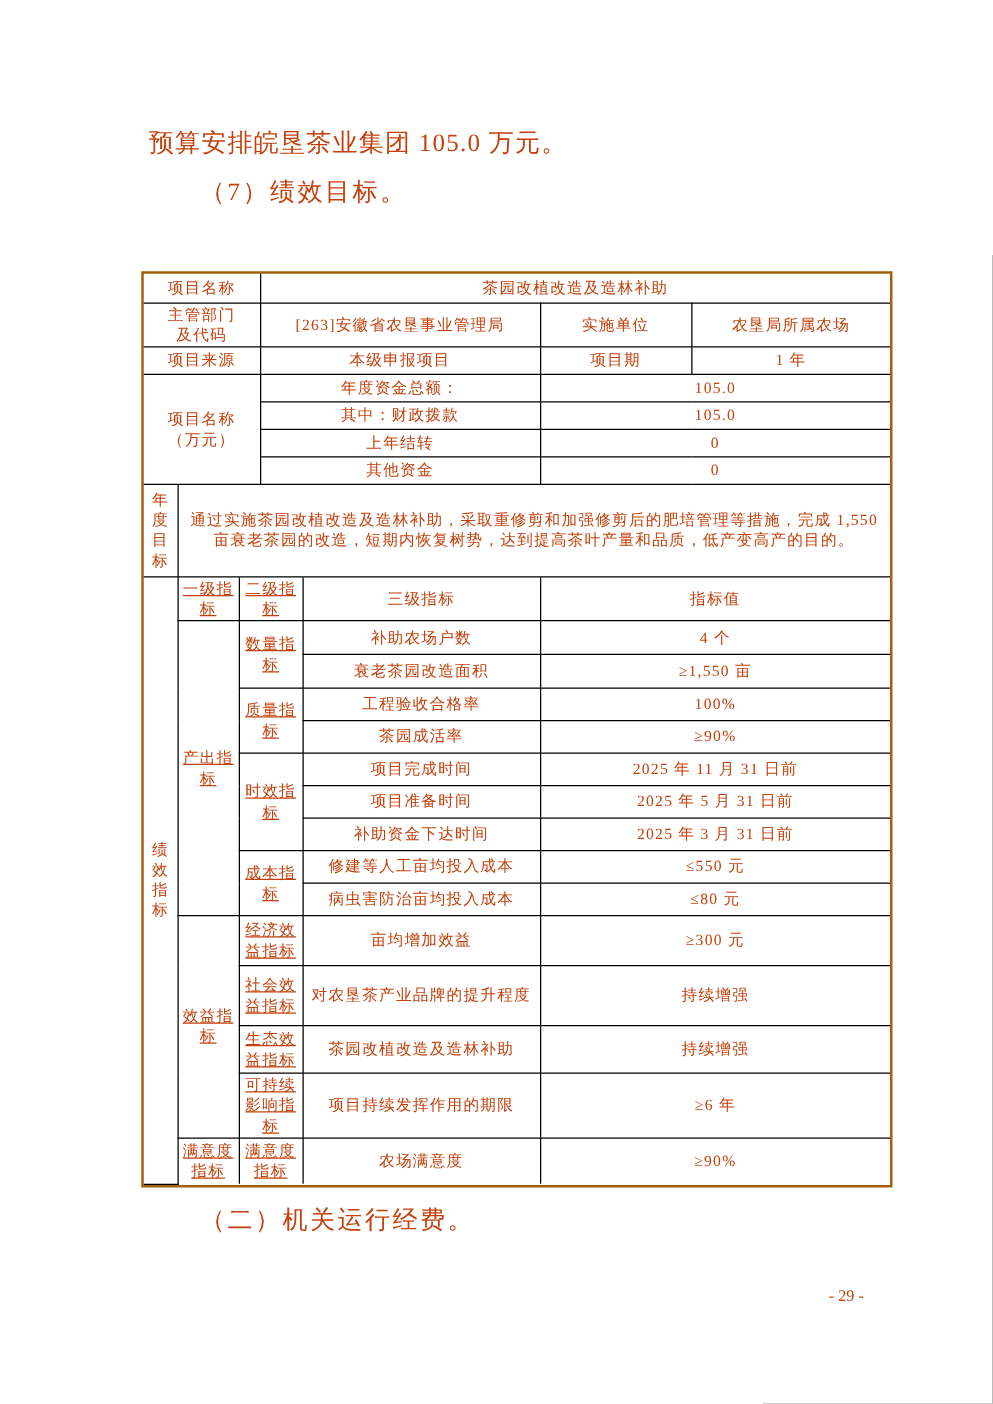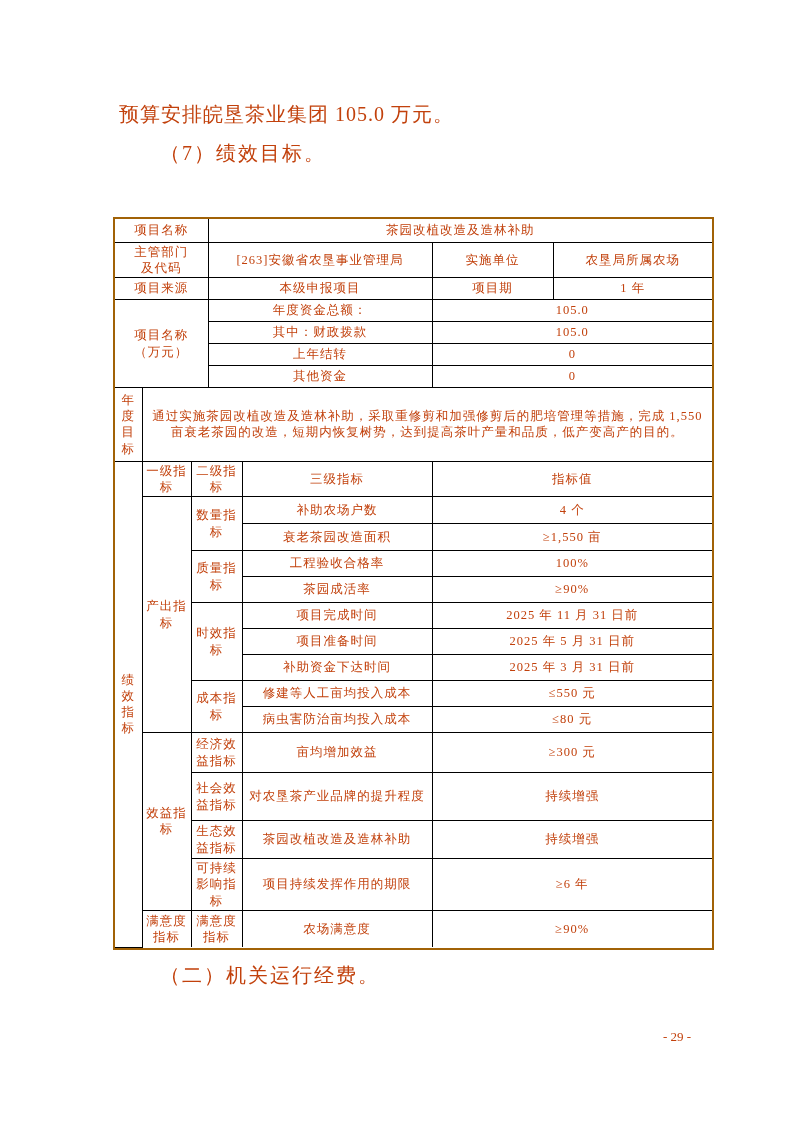--- a/index.html
+++ b/index.html
@@ -22,21 +22,21 @@
   .tblwrap td { border:1px solid #000; text-align:center; vertical-align:middle;
                 padding:1px 2px; line-height:1.3; letter-spacing:1px; word-break:break-all; }
   .tblwrap table tr > td:first-child { border-left:none; }
   .tblwrap table tr > td:last-child  { border-right:none; }
   table.tfirst tr:first-child td { border-top:none; }
   table.tnext  tr:first-child td { border-top:none; }
   table.tlast  tr:last-child  td { border-bottom:none; }
 
   .prel  { white-space:pre-line; }
   .vert  { padding:0; line-height:1.5; }          
-  .stack { padding:0 10px; line-height:1.12; }    
+  .stack { padding:0 10px; line-height:1.12;text-decoration:underline; }    
   .l3    { text-align:left; padding:1px 12px 1px 8px; }
   .goal  { text-align:left; padding:4px 10px; line-height:1.75; letter-spacing:0.5px; }
   .fl1   { text-align:left; padding-left:12px; }
   .fl2   { text-align:left; padding-left:27px; }
 </style>
 </head>
 <body>
 
 <div class="page">
 

